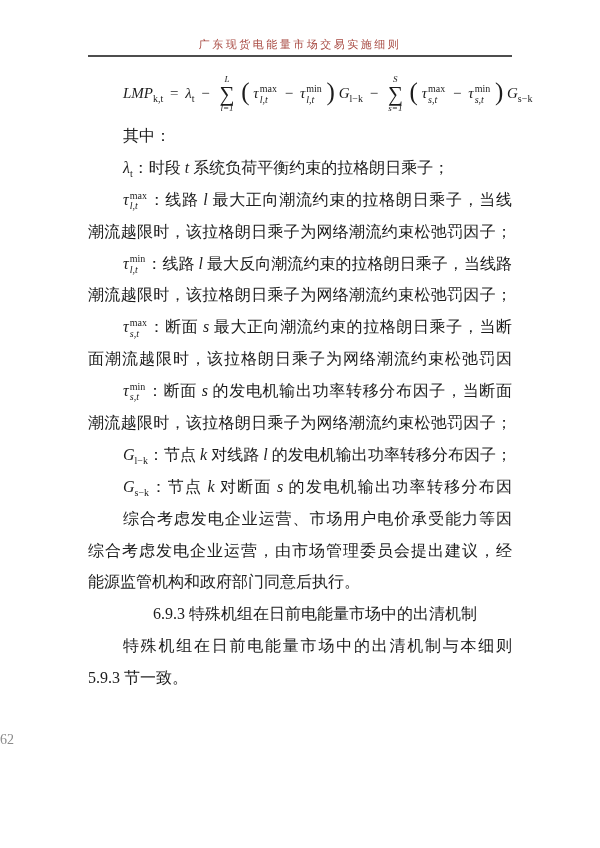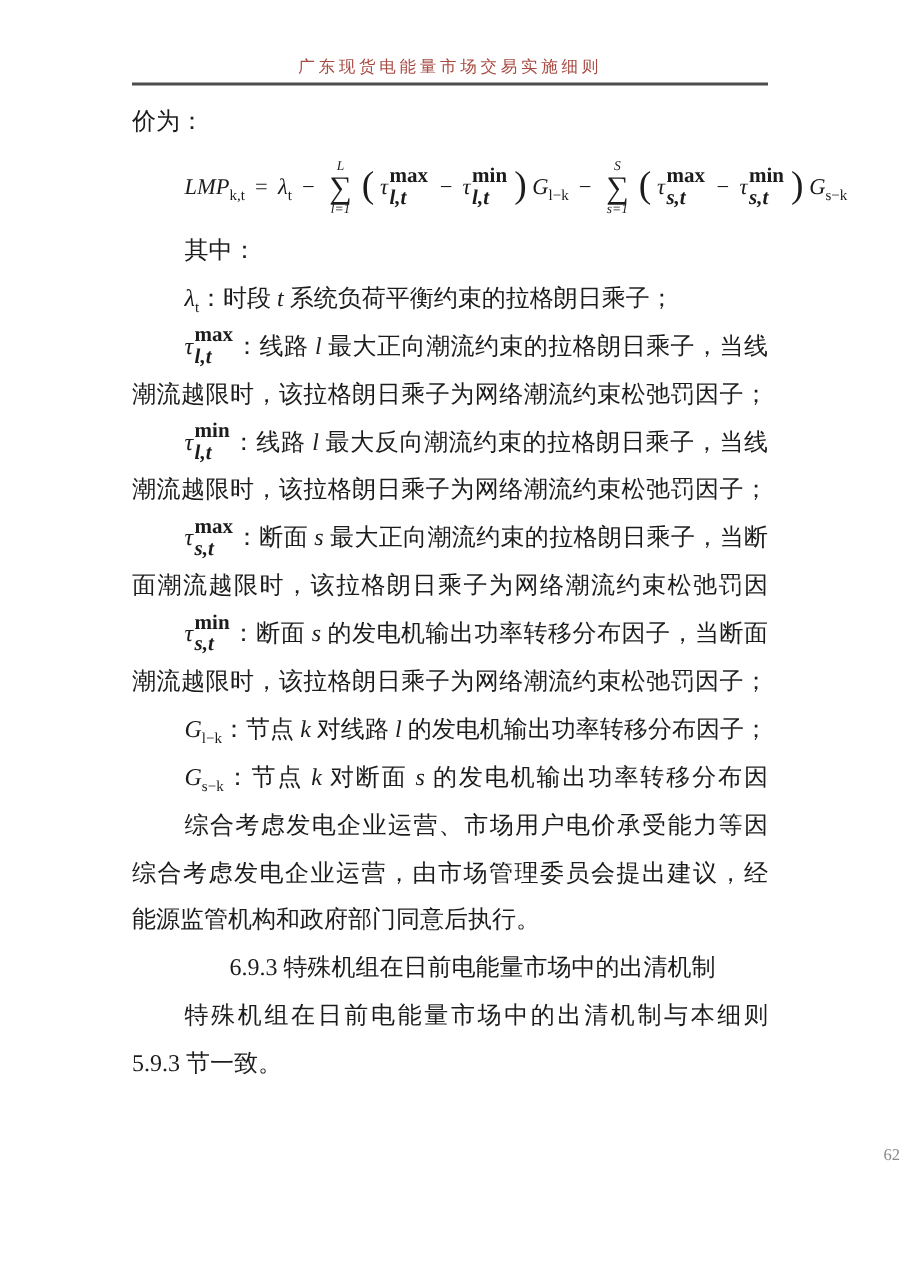--- a/index.html
+++ b/index.html
@@ -32,41 +32,40 @@
   }
   .just.indent { width:389px; }
   .it { font-style:italic; }
   .fsub { font-size:10px; vertical-align:-4px; }
   .op { margin:0 3px; }
   
   .formula { height:54px; line-height:54px; padding-left:35px; font-size:15px; white-space:nowrap; }
   .sum { display:inline-flex; flex-direction:column; align-items:center; vertical-align:middle; line-height:1; margin:0 3px; }
   .sum .lim { font-size:9px; font-style:italic; line-height:1.1; }
   .sum .sig { font-size:21px; line-height:0.9; }
-  .ss { display:inline-flex; flex-direction:column; vertical-align:middle; line-height:1.05; font-size:14px; margin:0 1px;font-weight:bold; }
+  .ss { display:inline-flex; flex-direction:column; vertical-align:middle; line-height:1.05; font-size:10px; margin:0 1px; }
   .ss .sssup { font-style:normal; }
   .ss .sssub { font-style:italic; }
   .bp { font-size:25px; vertical-align:-2px; line-height:1; font-weight:400; }
   .page-number {
-    position:absolute; top:764px; left:0; width:600px; text-align:right;
-    font-size:11px; color:#8a8a8a;
+    position:absolute; top:732px; left:0; width:600px; text-align:left;
+    font-size:14px; color:#8a8a8a;
     font-family:"Liberation Serif","DejaVu Serif",serif;
   }
 </style>
 </head>
 <body>
 
 <div class="page">
 
   <div class="header-title">广东现货电能量市场交易实施细则</div>
   <div class="header-rule"></div>
 
   <div class="body-block">
 
-    <div class="line first">价为：</div>
 
     <div class="formula">
       <span class="it">LMP</span><span class="fsub">k,t</span>
       <span class="op">=</span>
       <span class="it">λ</span><span class="fsub">t</span>
       <span class="op">−</span>
       <span class="sum">
           <span class="lim">L</span>
           <span class="sig">∑</span>
           <span class="lim">l=1</span>

